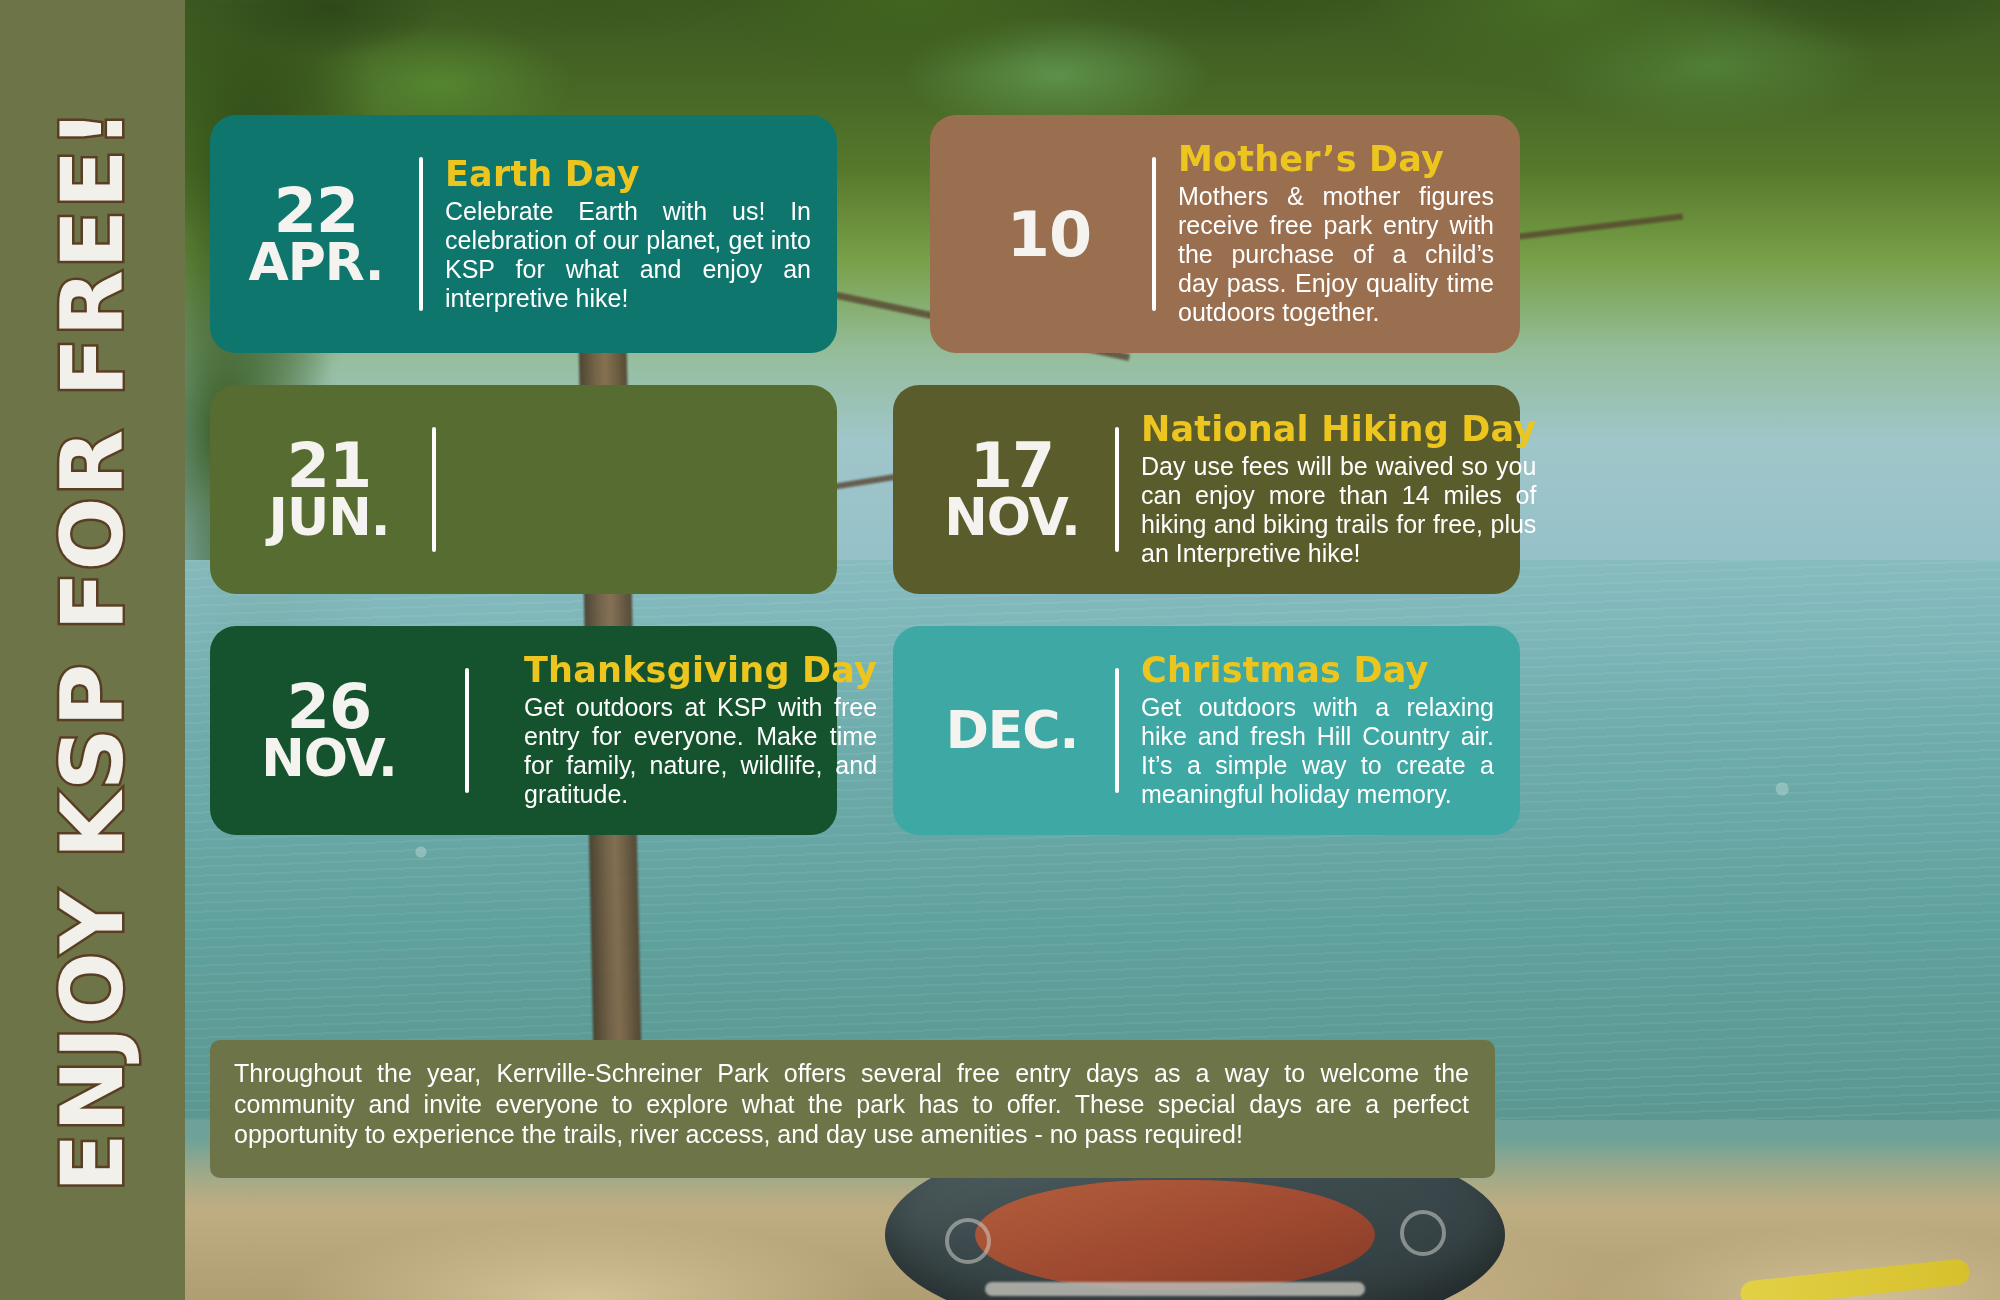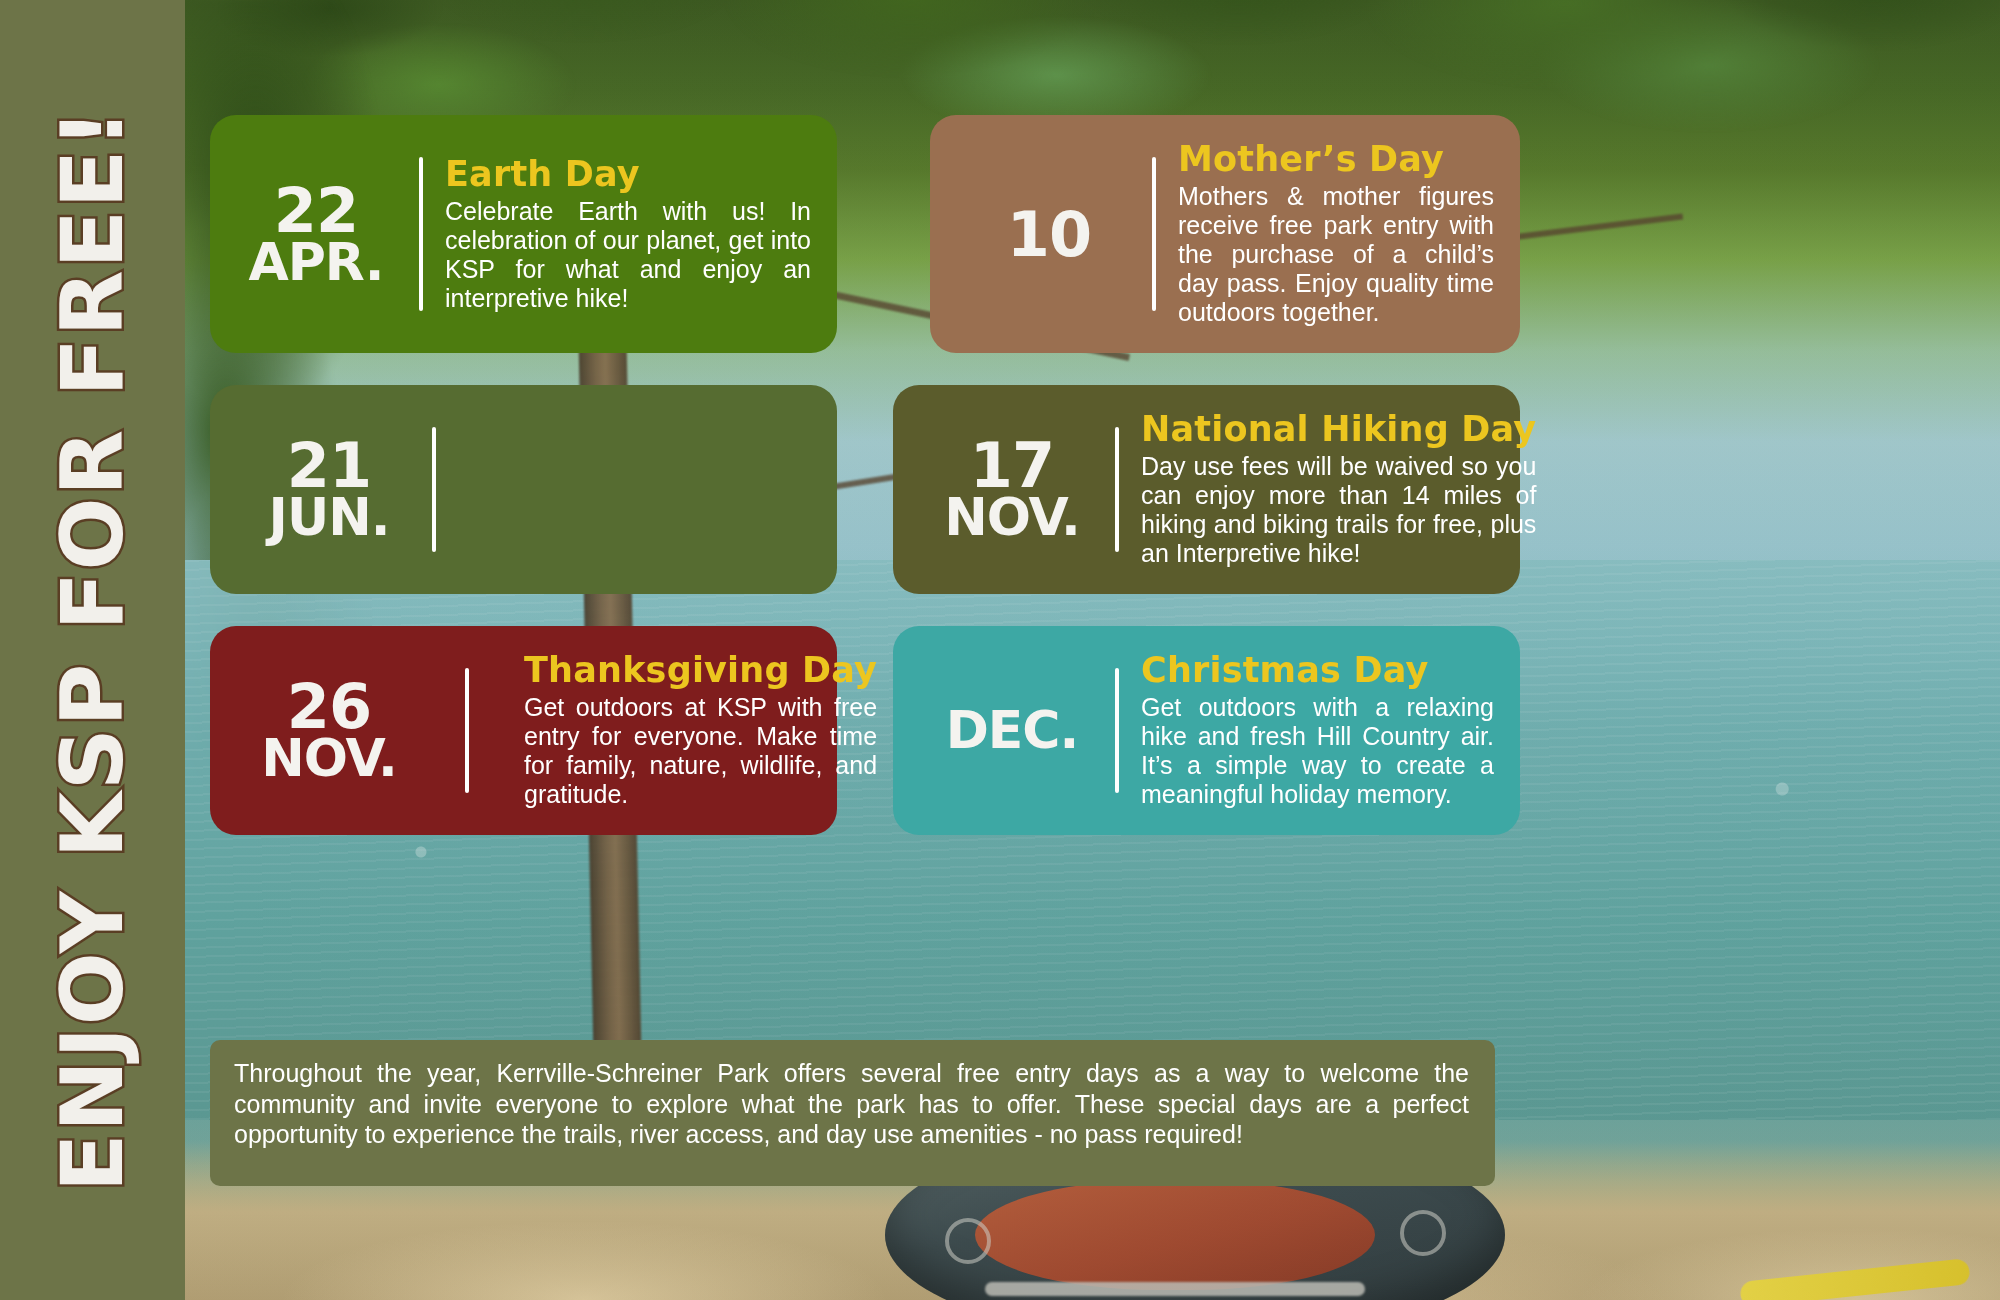--- a/index.html
+++ b/index.html
@@ -192,21 +192,21 @@
     text-align:justify;
     text-align-last:left;
     font-weight:400;
   }
 
   
   .banner{
     position:absolute; left:210px; top:1040px; width:1285px;
     background:#6d7448;
     border-radius:10px;
-    padding:18px 26px 36px 24px;
+    padding:18px 26px 28px 24px;
     z-index:4;
   }
   .banner-text{
     color:#ffffff;
     font-size:25px;
     line-height:1.22;
     text-align:justify;
     text-align-last:left;
   }
 </style>
@@ -232,21 +232,21 @@
   <div class="bg-paddle"></div>
   <div class="bg-tint"></div>
 </div>
 
 <div class="sidebar" style="background: rgb(109, 116, 72);">
   <div class="sidebar-title">ENJOY KSP FOR FREE!</div>
 </div>
 
 <div class="grid">
 
-  <div class="card" style="background: #4d7c0f; padding-left: 9px;">
+  <div class="card" style="background: #0f766e; padding-left: 9px;">
     <div class="card-date">
       <span class="d-num">22</span>
       <span class="d-mon">APR.</span>
     </div>
     <div class="card-rule"></div>
     <div class="card-body">
       <div class="card-title" style="color: rgb(236, 198, 31);">Earth Day</div>
       <div class="card-text">Celebrate Earth with us! In celebration of our planet, get into KSP for what and enjoy an interpretive hike!</div>
     </div>
   </div>
@@ -275,21 +275,21 @@
       <span class="d-num">17</span>
       <span class="d-mon">NOV.</span>
     </div>
     <div class="card-rule"></div>
     <div class="card-body">
       <div class="card-title" style="color: rgb(236, 198, 31);">National Hiking Day</div>
       <div class="card-text">Day use fees will be waived so you can enjoy more than 14 miles of hiking and biking trails for free, plus an Interpretive hike!</div>
     </div>
   </div>
 
-  <div class="card" style="background: #7f1d1d; gap: 33px;">
+  <div class="card" style="background: #14532d; gap: 33px;">
     <div class="card-date">
       <span class="d-num">26</span>
       <span class="d-mon">NOV.</span>
     </div>
     <div class="card-rule"></div>
     <div class="card-body">
       <div class="card-title" style="color: rgb(236, 198, 31);">Thanksgiving Day</div>
       <div class="card-text">Get outdoors at KSP with free entry for everyone. Make time for family, nature, wildlife, and gratitude.</div>
     </div>
   </div>

